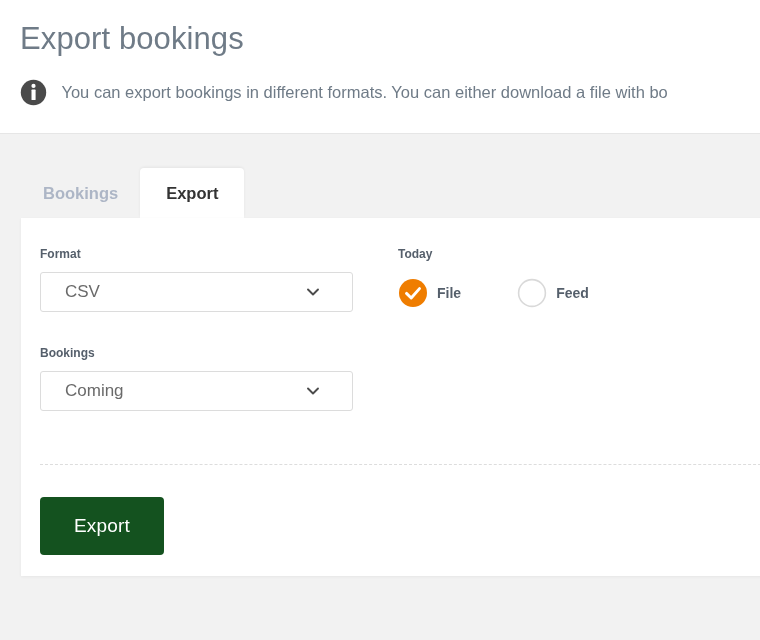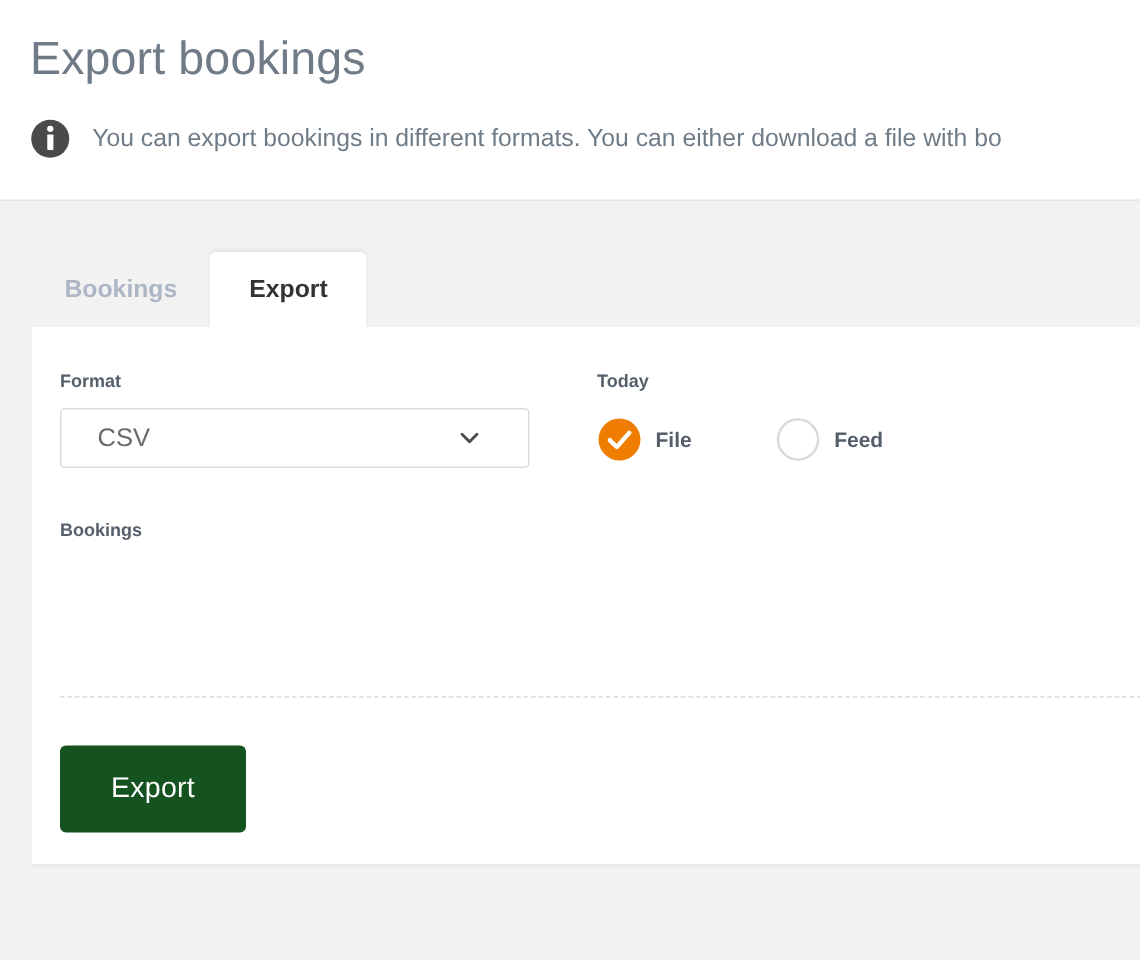--- a/index.html
+++ b/index.html
@@ -298,20 +298,28 @@
           <svg width="30" height="30" viewBox="0 0 30 30">
             <circle cx="15" cy="15" r="13.4" fill="#ffffff" stroke="#d9d9d9" stroke-width="1.6"></circle>
           </svg>
         </span>
         <span class="radio-label">Feed</span>
       </div>
     </div>
 
     <div class="field-label" style="left:19px; top:125px;">Bookings</div>
 
+    <div class="select-box" style="left:19px; top:153px; width:313px;">
+      <span class="select-value">Coming</span>
+      <span class="chev">
+        <svg width="14" height="14" viewBox="0 0 14 14">
+          <polyline points="2,4.5 7,9.5 12,4.5" fill="none" stroke="#4c4c4c" stroke-width="1.9" stroke-linecap="round" stroke-linejoin="round"></polyline>
+        </svg>
+      </span>
+    </div>
 
 
     <div class="divider"></div>
 
     <button class="export-btn">Export</button>
 
   </div>
 </div>
 
 </body></html>

